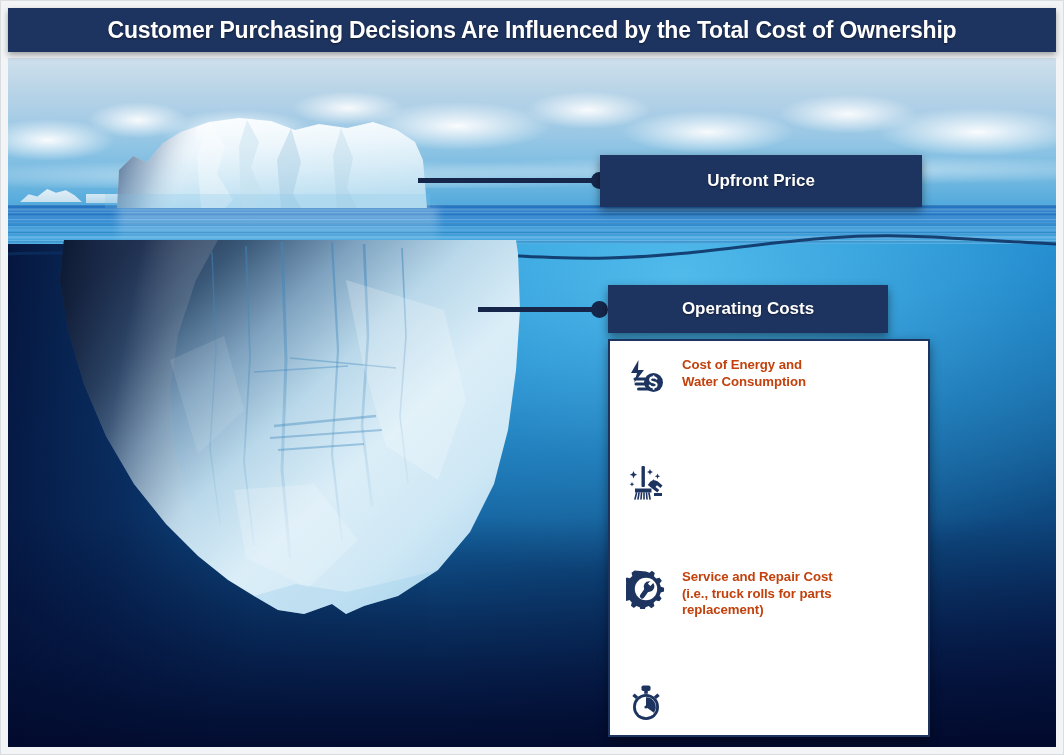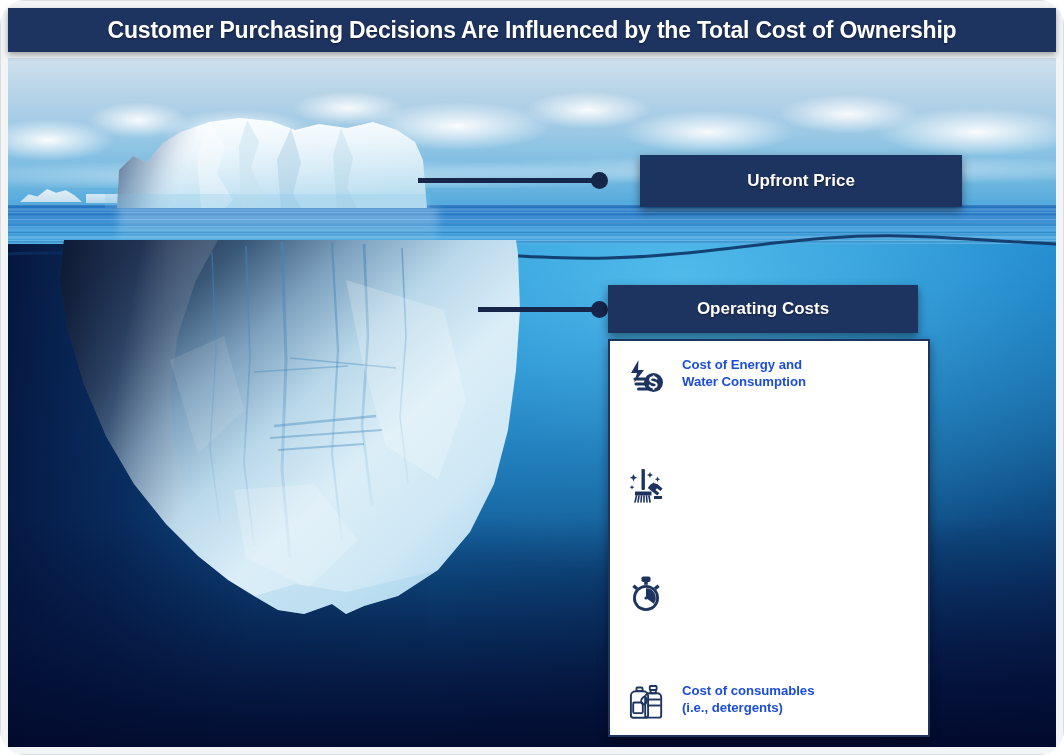--- a/index.html
+++ b/index.html
@@ -11,21 +11,20 @@
     font-family: "Liberation Sans", sans-serif;
     overflow: hidden;
   }
 
   #poster {
     position: relative;
     width: 1064px;
     height: 755px;
     background: #f2f4f6;
     overflow: hidden;
-    border-radius: 25px;
   }
 
   
   .frame-edge {
     position: absolute;
     inset: 0;
     border: 1px solid #d8dde2;
     pointer-events: none;
     z-index: 60;
   }
@@ -226,22 +225,22 @@
     z-index: 30;
   }
   .callout .callout-text {
     color: #ffffff;
     font-size: 17px;
     font-weight: bold;
     text-shadow: 0 1px 2px rgba(0,0,0,0.45);
     white-space: nowrap;
   }
 
-  #callout-upfront { left: 632px; top: 97px; width: 322px; height: 52px; }
-  #callout-operating { left: 600px; top: 227px; width: 310px; height: 48px; }
+  #callout-upfront { left: 592px; top: 97px; width: 322px; height: 52px; }
+  #callout-operating { left: 600px; top: 227px; width: 280px; height: 48px; }
 
   
   .connector {
     position: absolute;
     height: 5px;
     background: #16264b;
     z-index: 28;
   }
   #connector-upfront { left: 410px; top: 120px; width: 182px; }
   #connector-operating { left: 470px; top: 249px; width: 122px; }
@@ -279,21 +278,21 @@
   .cost-icon {
     flex: 0 0 44px;
     width: 44px;
     height: 44px;
     display: flex;
     align-items: center;
     justify-content: center;
   }
   .cost-icon svg { display: block; }
   .cost-label {
-    color: #1d4ed8;
+    color: #c2410c;
     font-size: 13.2px;
     font-weight: bold;
     line-height: 16.6px;
     padding-top: 2px;
     letter-spacing: -0.05px;
   }
 </style>
 </head>
 <body>
 
@@ -461,57 +460,50 @@
               <path d="M7.5 8 l1.1 2.6 2.6 1.1 -2.6 1.1 -1.1 2.6 -1.1 -2.6 -2.6 -1.1 2.6 -1.1 z"></path>
               <path d="M24 6 l0.9 2.1 2.1 0.9 -2.1 0.9 -0.9 2.1 -0.9 -2.1 -2.1 -0.9 2.1 -0.9 z"></path>
               <path d="M31.5 10.5 l0.8 1.9 1.9 0.8 -1.9 0.8 -0.8 1.9 -0.8 -1.9 -1.9 -0.8 1.9 -0.8 z"></path>
               <path d="M6 19 l0.7 1.6 1.6 0.7 -1.6 0.7 -0.7 1.6 -0.7 -1.6 -1.6 -0.7 1.6 -0.7 z"></path>
               <path d="M27.5 16 l0.6 1.4 1.4 0.6 -1.4 0.6 -0.6 1.4 -0.6 -1.4 -1.4 -0.6 1.4 -0.6 z"></path>
             </g>
           </svg>
         </span>
       </div>
 
+      <div class="cost-item">
+        <span class="cost-icon">
+          <svg width="40" height="40" viewBox="0 0 40 40" fill="none">
+            <path d="M20 2.5 l3.4 1.2 2.6 -2.0 2.8 2.4 -0.9 3.2 2.3 2.3 3.3 -0.8 2.3 3.0 -2.1 2.6
+                     1.2 3.3 3.2 1.0 -0.1 3.8 -3.2 1.0 -1.2 3.3 2.0 2.6 -2.4 2.9 -3.2 -0.9 -2.4 2.3
+                     0.8 3.3 -3.1 2.2 -2.5 -2.1 -3.3 1.2 -1.0 3.2 -3.8 0 -1.0 -3.2 -3.3 -1.2 -2.6 2.0
+                     -2.9 -2.4 0.9 -3.2 -2.3 -2.4 -3.2 0.8 -2.2 -3.1 2.1 -2.5 -1.2 -3.3 -3.2 -1.0
+                     0.1 -3.8 3.2 -1.0 1.2 -3.3 -2.0 -2.6 2.4 -2.9 3.2 0.9 2.4 -2.3 -0.8 -3.3 3.1 -2.2 z" fill="#1e3460"></path>
+            <circle cx="20" cy="20" r="11.2" fill="#ffffff"></circle>
+            <path d="M23.8 12.2 a5.6 5.6 0 0 0 -5.6 8.0 l-3.9 5.6 a2.4 2.4 0 0 0 3.9 2.8 l3.9 -5.6
+                     a5.6 5.6 0 0 0 5.1 -8.9 l-2.7 3.0 -2.6 -2.3 2.7 -3.0 z" fill="#1e3460"></path>
+          </svg>
+        </span>
+        <span class="cost-label">Service and Repair Cost<br>(i.e., truck rolls for parts<br>replacement)</span>
+      </div>
 
       <div class="cost-item">
         <span class="cost-icon">
           <svg width="40" height="40" viewBox="0 0 40 40" fill="none">
             <rect x="15.5" y="2.5" width="9" height="5.5" rx="1.8" fill="#1e3460"></rect>
             <rect x="18.2" y="7" width="3.6" height="3.8" fill="#1e3460"></rect>
             <path d="M8.5 10.5 l3.6 3.0 -2.2 2.6 -3.6 -3.0 z" fill="#1e3460"></path>
             <path d="M31.5 10.5 l-3.6 3.0 2.2 2.6 3.6 -3.0 z" fill="#1e3460"></path>
             <circle cx="20" cy="24" r="13" fill="#1e3460"></circle>
             <circle cx="20" cy="24" r="10.2" fill="#ffffff"></circle>
             <path d="M20 24 L20 14.2 A9.8 9.8 0 0 1 27.9 29.7 Z" fill="#1e3460"></path>
             <circle cx="20" cy="24" r="1.6" fill="#1e3460"></circle>
           </svg>
         </span>
       </div>
 
-      <div class="cost-item">
-        <span class="cost-icon">
-          <svg width="40" height="40" viewBox="0 0 40 40" fill="none">
-            <g stroke="#1e3460" stroke-width="1.9" fill="none" stroke-linejoin="round">
-              <rect x="10.5" y="4.5" width="6" height="3.6" rx="0.8"></rect>
-              <path d="M9.5 8.2 h8 c2.6,0 4.6,2.1 4.6,4.7 v19.4 c0,1.3 -1.1,2.4 -2.4,2.4 h-12.4
-                       c-1.3,0 -2.4,-1.1 -2.4,-2.4 v-19.4 c0,-2.6 2,-4.7 4.6,-4.7 z"></path>
-              <path d="M8.4 19.5 h7.2 c0.7,0 1.2,0.5 1.2,1.2 v8.2 c0,0.7 -0.5,1.2 -1.2,1.2 h-7.2
-                       c-0.7,0 -1.2,-0.5 -1.2,-1.2 v-8.2 c0,-0.7 0.5,-1.2 1.2,-1.2 z"></path>
-              <path d="M18.8 13.5 c1.9,1.6 2.6,4.4 1.4,6.4 -0.9,1.6 -3.0,1.9 -4.2,0.6
-                       -1.3,-1.4 -1.0,-4.0 0.5,-5.6 0.7,-0.8 1.5,-1.2 2.3,-1.4 z"></path>
-              <rect x="23.8" y="3" width="6.8" height="4" rx="0.8"></rect>
-              <path d="M24.6 7 h5.2 v3.2 h-5.2 z"></path>
-              <path d="M23.2 10.2 h8 c2.2,0 4,1.8 4,4 v18.2 c0,1.2 -1,2.2 -2.2,2.2 h-11.6
-                       c-1.2,0 -2.2,-1 -2.2,-2.2 v-18.2 c0,-2.2 1.8,-4 4,-4 z"></path>
-              <path d="M21.5 16.5 h13.2"></path>
-              <path d="M21.5 22.5 h13.2"></path>
-            </g>
-          </svg>
-        </span>
-        <span class="cost-label">Cost of consumables<br>(i.e., detergents)</span>
-      </div>
 
     </div>
 
   </div>
 
   <div class="frame-edge"></div>
 </div>
 
 </body></html>

